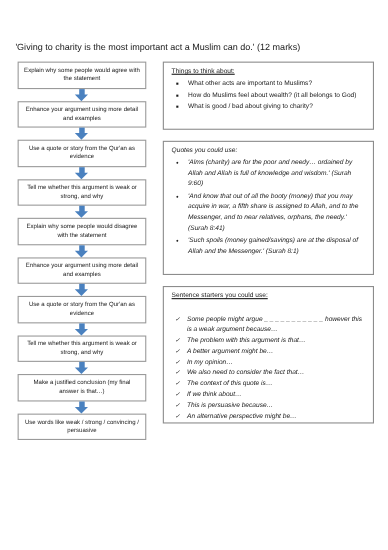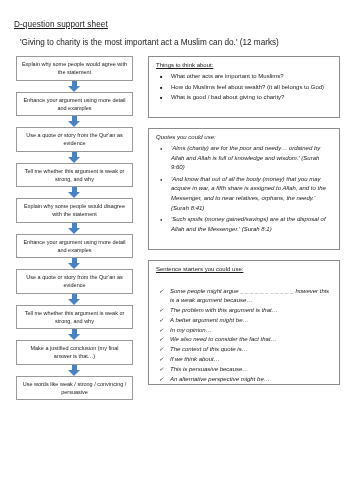--- a/index.html
+++ b/index.html
@@ -28,21 +28,21 @@
     position: absolute;
     left: 14px;
     top: 20px;
     font-size: 8.2px;
     text-decoration: underline;
     letter-spacing: 0.1px;
     white-space: nowrap;
   }
   .doc-statement {
     position: absolute;
-    left: 20px;
+    left: 14px;
     top: 38px;
     font-size: 8.2px;
     white-space: nowrap;
   }
 
   
   .flow {
     position: absolute;
     left: 16px;
     top: 56px;
@@ -148,21 +148,20 @@
   ul.chk li .marker { left: 3px; }
   ul.chk li .marker::before { content: "\2713"; font-size: 5.5px; }
 
   .starters-spacer { height: 11px; }
 </style>
 </head>
 <body>
 
 <div class="page">
 
-  <div class="doc-title">D-question support sheet</div>
   <div class="doc-statement">'Giving to charity is the most important act a Muslim can do.' (12 marks)</div>
 
   <div class="flow">
 
     <div class="flow-box">Explain why some people would agree with the statement</div>
     <div class="arrow-wrap">
       <div class="arrow-down">
           <span class="shaft"></span>
           <span class="head"></span>
         </div>

